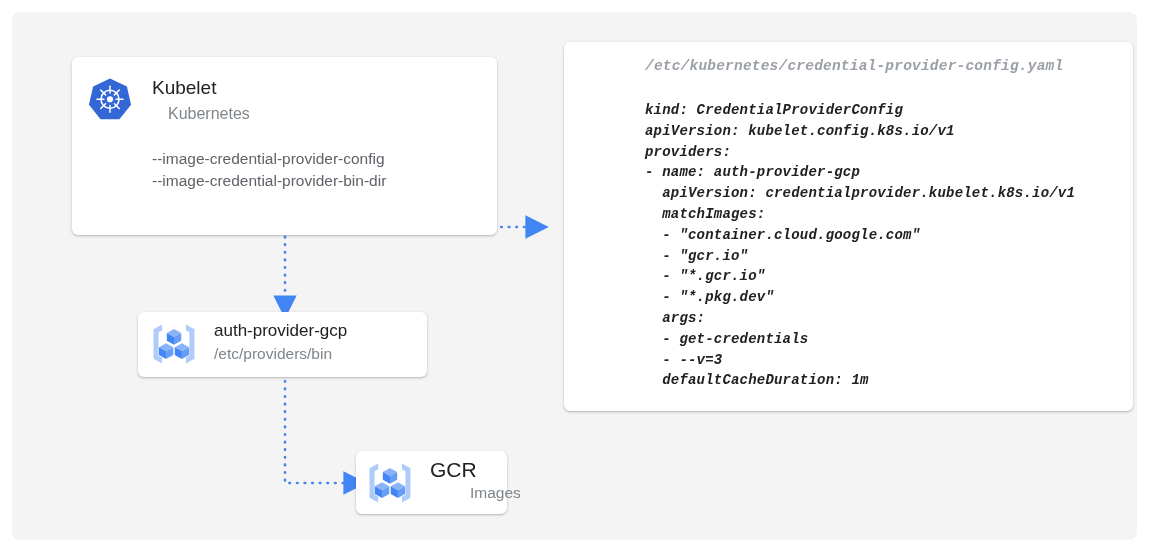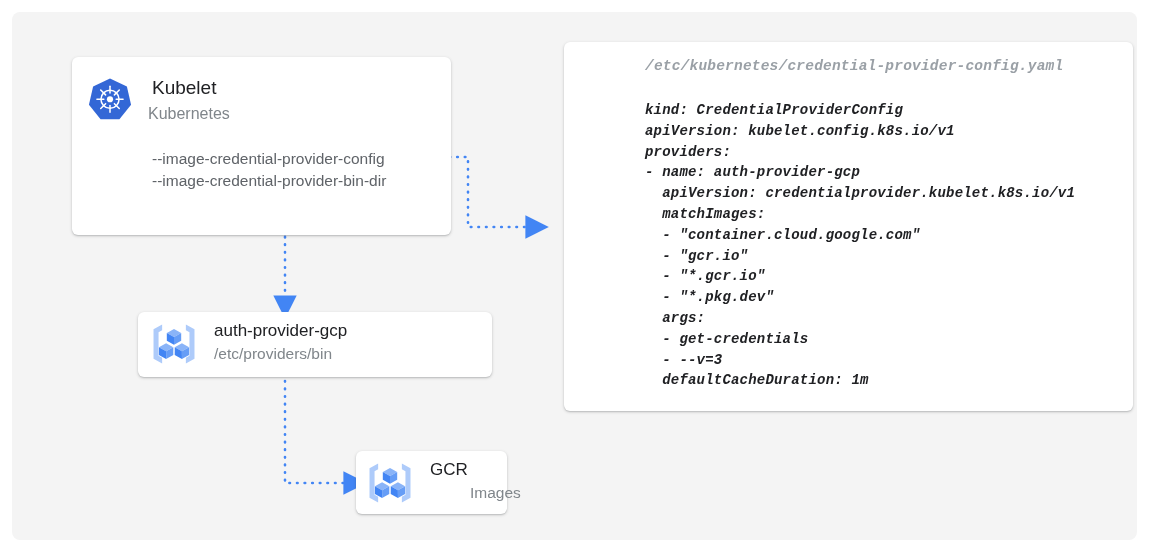--- a/index.html
+++ b/index.html
@@ -36,42 +36,42 @@
     background: #ffffff;
     border-radius: 6px;
     box-shadow: 0 1px 3px rgba(60,64,67,0.28), 0 1px 1px rgba(60,64,67,0.10);
     box-sizing: border-box;
   }
 
   
   #kubelet-card {
     left: 72px;
     top: 57px;
-    width: 379px;
+    width: 425px;
     height: 178px;
   }
   #k8s-icon {
     position: absolute;
     left: 15px;
     top: 20px;
     width: 46px;
     height: 46px;
   }
   #kubelet-title {
     position: absolute;
     left: 80px;
     top: 19px;
     font-size: 19px;
     color: #202124;
     line-height: 24px;
     white-space: nowrap;
   }
   #kubelet-subtitle {
     position: absolute;
-    left: 76px;
+    left: 96px;
     top: 46px;
     font-size: 16px;
     color: #80868b;
     line-height: 22px;
     white-space: nowrap;
   }
   .flag-line {
     position: absolute;
     left: 80px;
     font-size: 15.5px;
@@ -79,21 +79,21 @@
     line-height: 21px;
     white-space: nowrap;
   }
   #flag-0 { top: 91px; }
   #flag-1 { top: 113px; text-align: center; }
 
   
   #authprovider-card {
     left: 138px;
     top: 312px;
-    width: 354px;
+    width: 289px;
     height: 65px;
   }
   #auth-icon {
     position: absolute;
     left: 13px;
     top: 10px;
     width: 46px;
     height: 44px;
   }
   #auth-title {
@@ -126,21 +126,21 @@
     position: absolute;
     left: 11px;
     top: 10px;
     width: 46px;
     height: 44px;
   }
   #gcr-title {
     position: absolute;
     left: 74px;
     top: 8px;
-    font-size: 17px;
+    font-size: 21px;
     color: #202124;
     line-height: 22px;
     white-space: nowrap;
   }
   #gcr-subtitle {
     position: absolute;
     left: 74px;
     top: 31px;
     font-size: 15.5px;
     color: #80868b;

